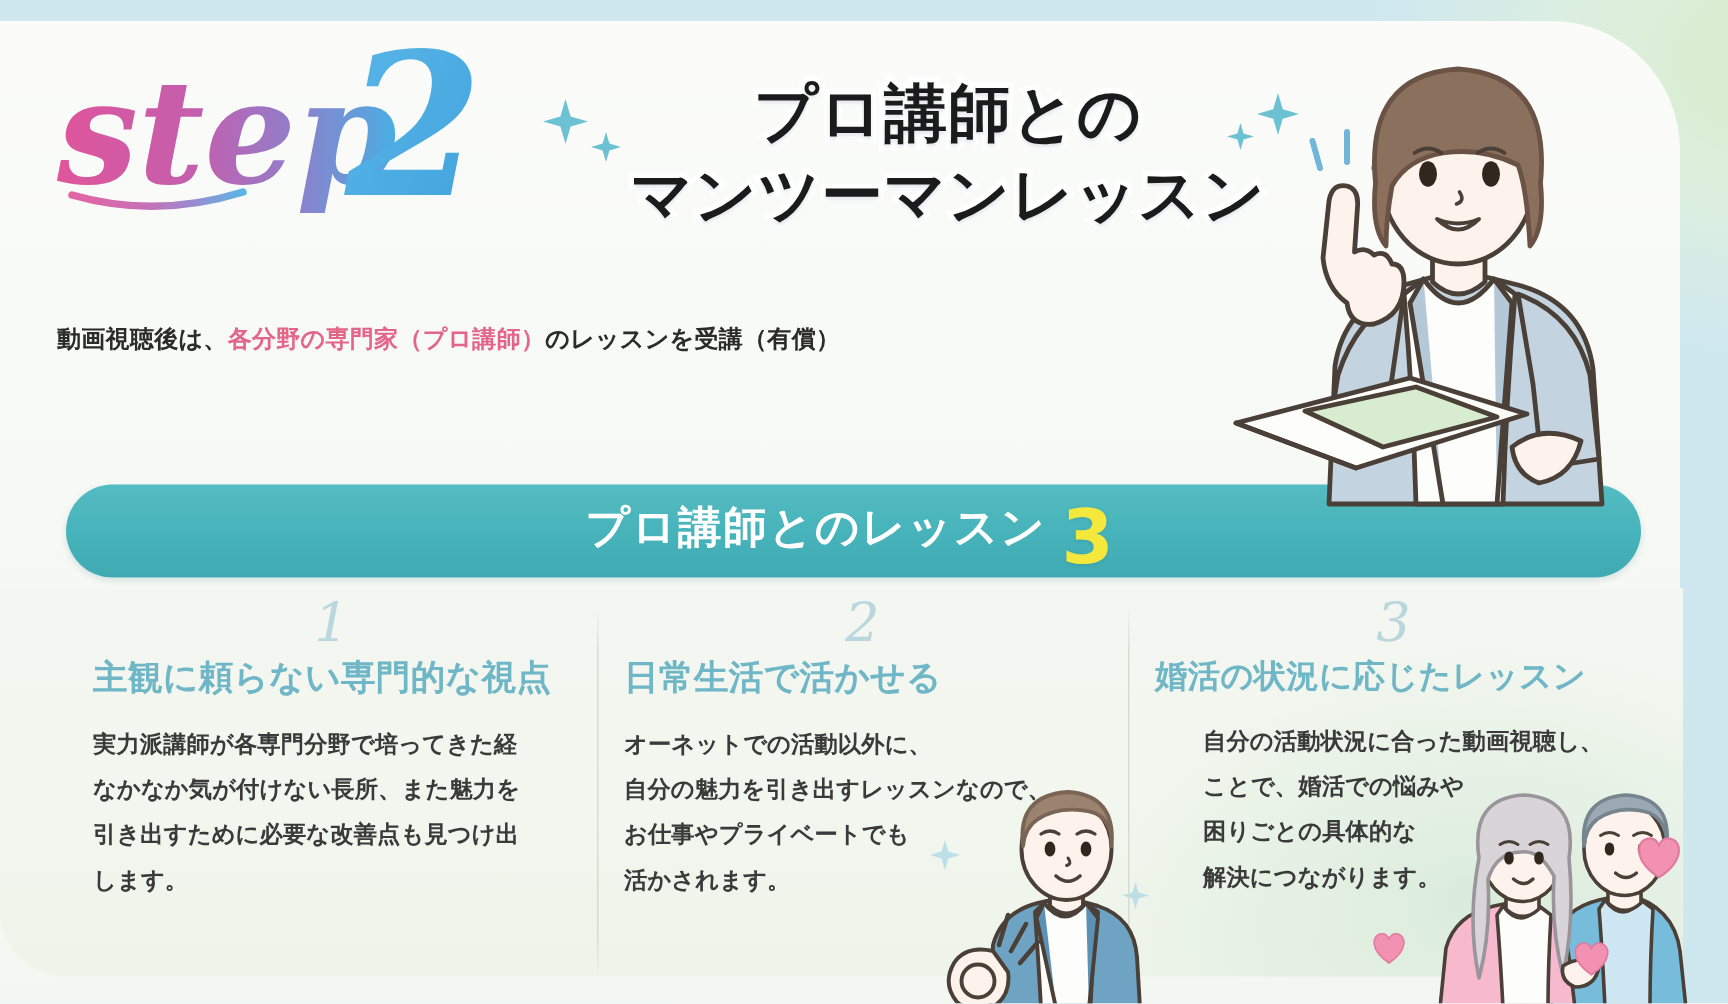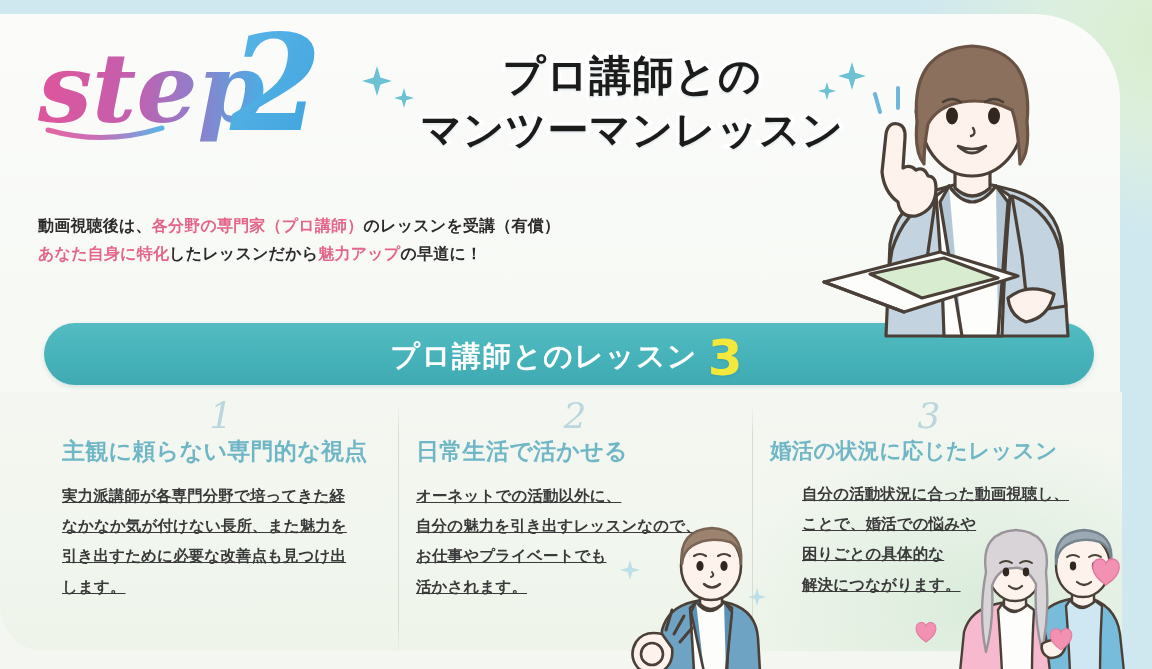--- a/index.html
+++ b/index.html
@@ -86,21 +86,21 @@
   #banner{
     position:absolute; left:44px; top:323px; width:1050px; height:62px;
     background:linear-gradient(180deg,#54bcc2 0%,#46b2b9 55%,#40aab2 100%);
     border-radius:34px;
     display:flex; align-items:center; justify-content:center;
     box-shadow:0 2px 5px rgba(60,130,140,.18);
   }
   #banner .btxt{
     font-family:"DejaVu Sans","Liberation Sans",sans-serif;
     color:#ffffff; font-weight:700; font-size:29px; letter-spacing:1.2px;
-    display:flex; align-items:flex-end; gap:6px; white-space:nowrap;
+    display:flex; align-items:flex-start; gap:6px; white-space:nowrap;
   }
   #banner .num3{
     color:#f5e83c; font-size:50px; font-weight:800; line-height:.9;
     margin:0 4px; position:relative; top:4px;
     text-shadow:0 1px 2px rgba(40,110,118,.25);
   }
 
   
   #cols{
     position:absolute; left:44px; top:398px; width:1062px; height:250px;
@@ -122,21 +122,21 @@
     font-family:"DejaVu Sans","Liberation Sans",sans-serif;
     font-weight:700; font-size:23px; color:#6fb6c6;
     letter-spacing:.3px; margin-bottom:14px; white-space:nowrap;
   }
   .col:nth-child(3) .col-title{ font-size:21.5px; }
   .col-body{
     font-family:"DejaVu Sans","Liberation Sans",sans-serif;
     font-size:15.5px; line-height:1.95; color:#3a3a3a; font-weight:600;
     letter-spacing:.1px;
   }
-  .col-body .row{ display:block; white-space:nowrap;text-decoration:underline; }
+  .col-body .row{ display:block; white-space:nowrap; }
   .col:nth-child(3) .col-body{ padding-left:8px;margin-left:24px; }
 
   
   #teacher{ position:absolute; left:812px; top:6px; width:330px; height:330px; }
   #man{ position:absolute; left:592px; top:522px; width:170px; height:150px; }
   #couple{ position:absolute; left:930px; top:510px; width:210px; height:162px; }
   .illus svg{ display:block; width:100%; height:100%; overflow:visible; }
 
   .heart{ position:absolute; }
 </style>
@@ -211,21 +211,20 @@
     </svg>
   </div>
 
   <div id="heading">
     <span class="hl l1">プロ講師との</span>
     <span class="hl l2">マンツーマンレッスン</span>
   </div>
 
   <div id="lead">
     <div class="row"><span>動画視聴後は、</span><span class="pink">各分野の専門家（プロ講師）</span><span>のレッスンを受講（有償）</span></div>
-    <div class="row"><span class="pink">あなた自身に特化</span><span>したレッスンだから</span><span class="pink">魅力アップ</span><span>の早道に！</span></div>
   </div>
 
   <div id="banner">
     <div class="btxt">
       <span>プロ講師とのレッスン</span>
       <span class="num3">3</span>
     </div>
   </div>
 
   <div id="cols">

